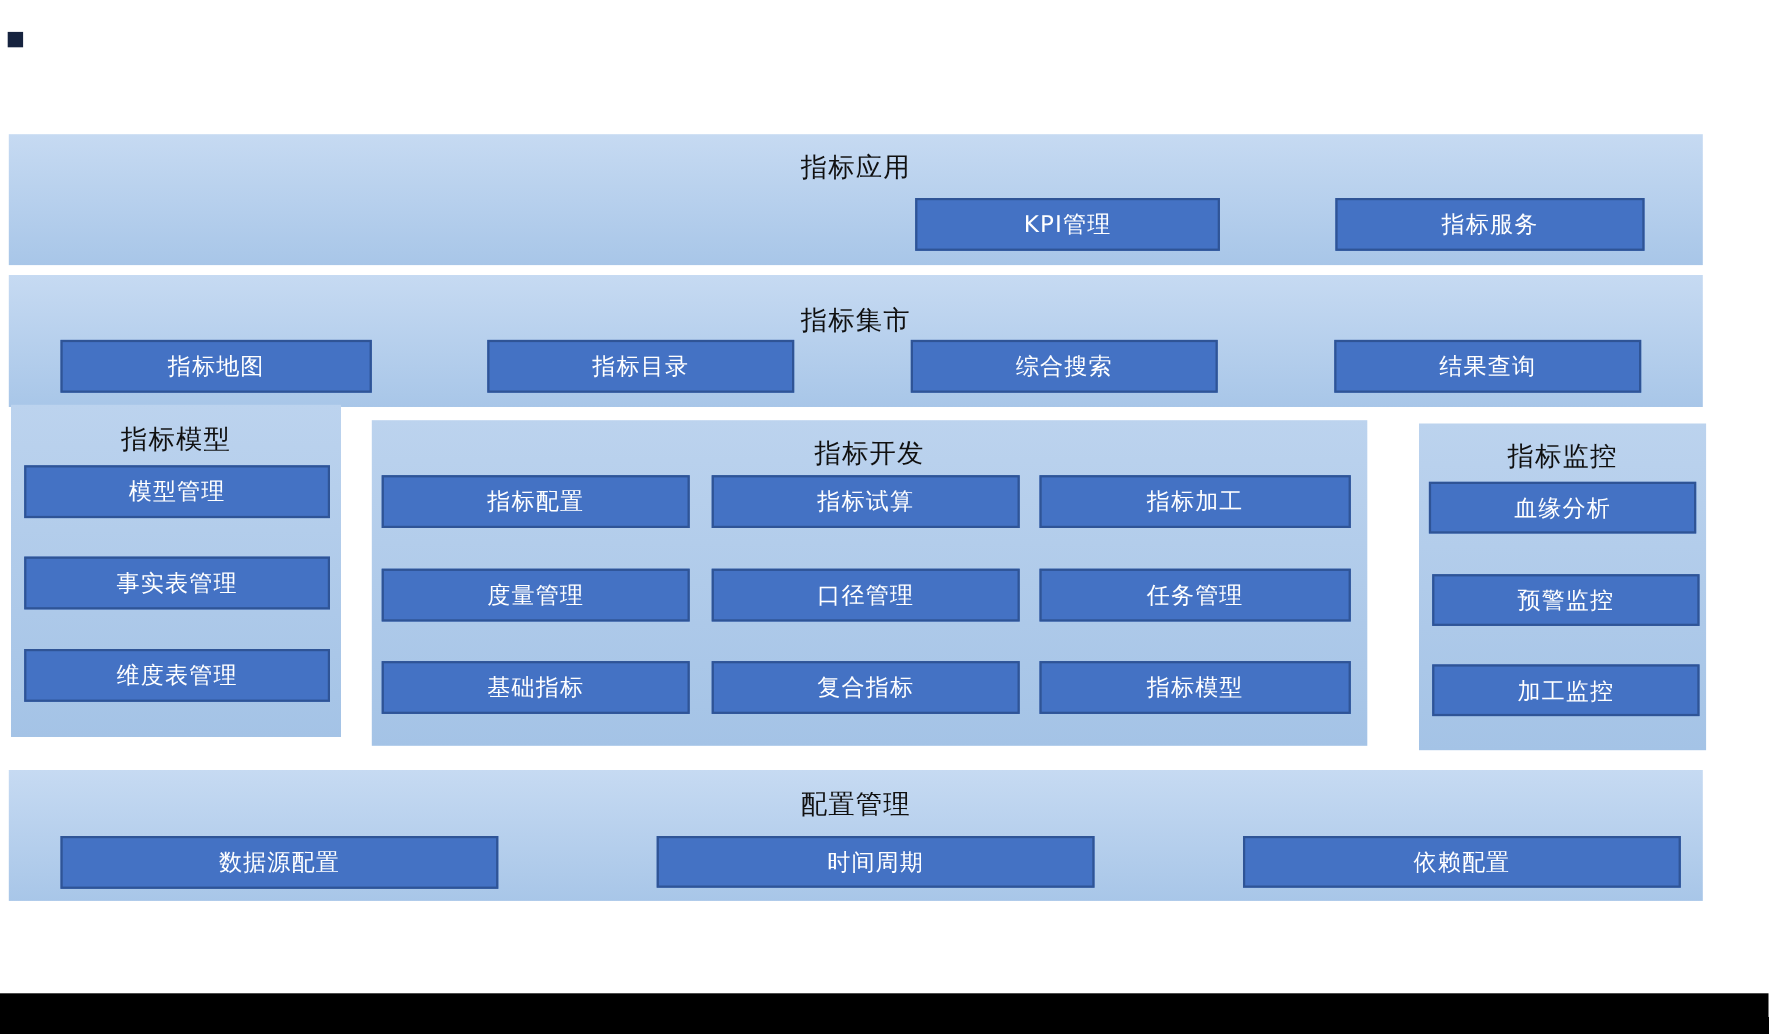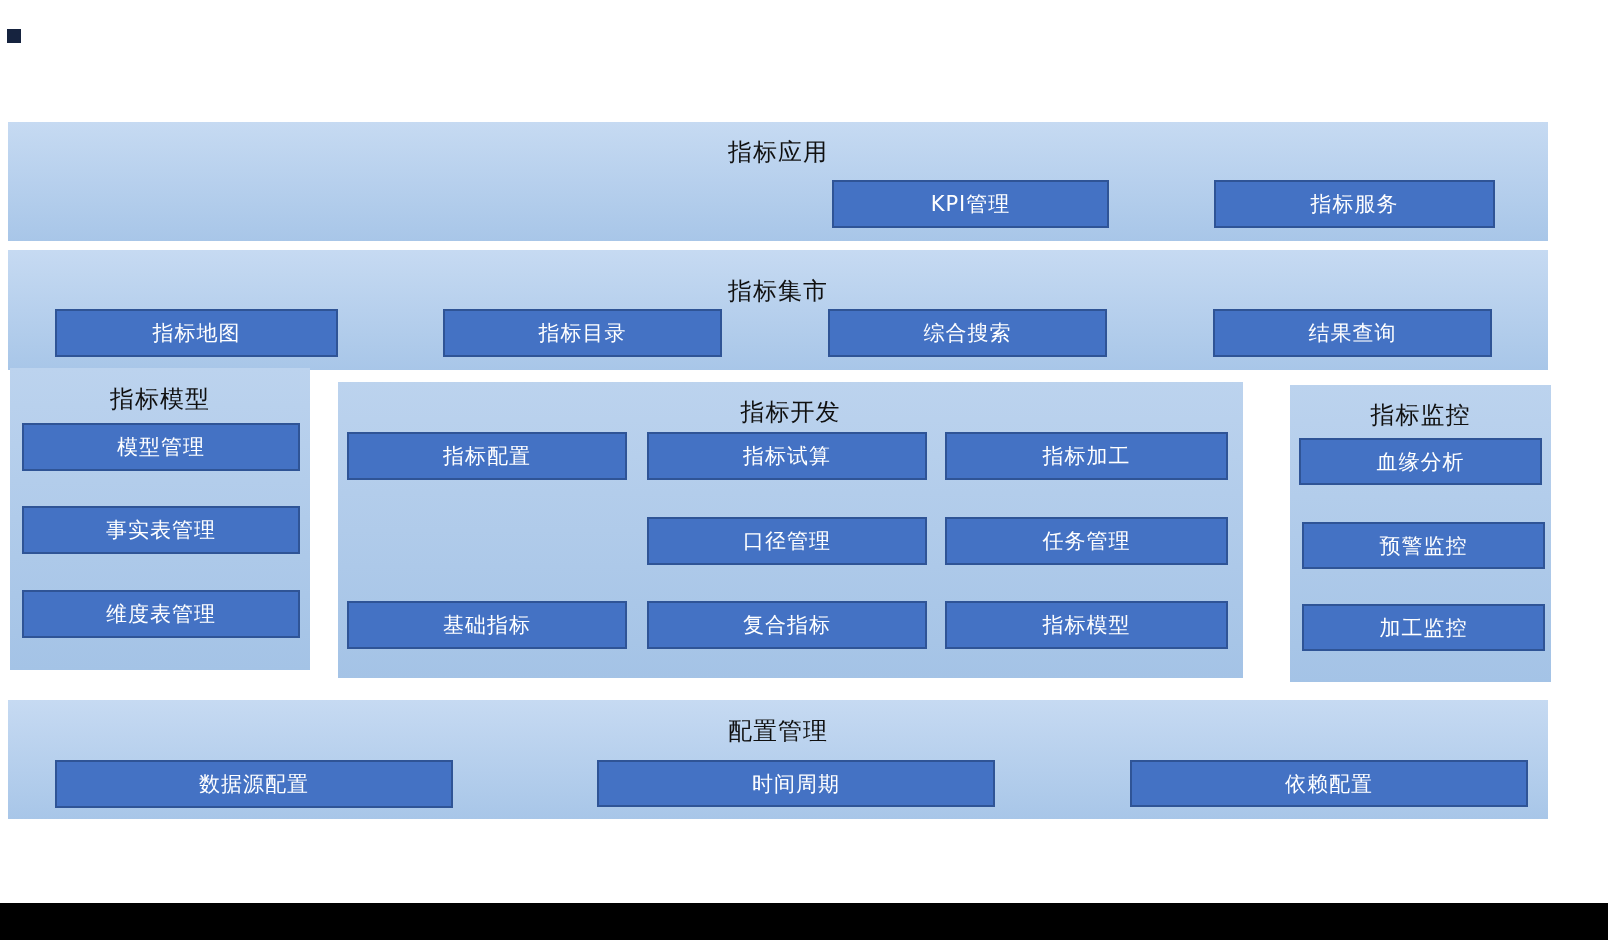--- a/index.html
+++ b/index.html
@@ -82,20 +82,21 @@
     <div class="box" style="left:12px;top:222px;width:278px;height:48px;">维度表管理</div>
   </div>
 
   <div class="panel" style="left:338px;top:382px;width:905px;height:296px;">
     <div class="panel-title" style="top:14px;">指标开发</div>
 
     <div class="box" style="left:9px;top:50px;width:280px;height:48px;">指标配置</div>
     <div class="box" style="left:309px;top:50px;width:280px;height:48px;">指标试算</div>
     <div class="box" style="left:607px;top:50px;width:283px;height:48px;">指标加工</div>
 
+    <div class="box" style="left:9px;top:135px;width:280px;height:48px;">度量管理</div>
     <div class="box" style="left:309px;top:135px;width:280px;height:48px;">口径管理</div>
     <div class="box" style="left:607px;top:135px;width:283px;height:48px;">任务管理</div>
 
     <div class="box" style="left:9px;top:219px;width:280px;height:48px;">基础指标</div>
     <div class="box" style="left:309px;top:219px;width:280px;height:48px;">复合指标</div>
     <div class="box" style="left:607px;top:219px;width:283px;height:48px;">指标模型</div>
   </div>
 
   <div class="panel" style="left:1290px;top:385px;width:261px;height:297px;">
     <div class="panel-title" style="top:14px;">指标监控</div>

